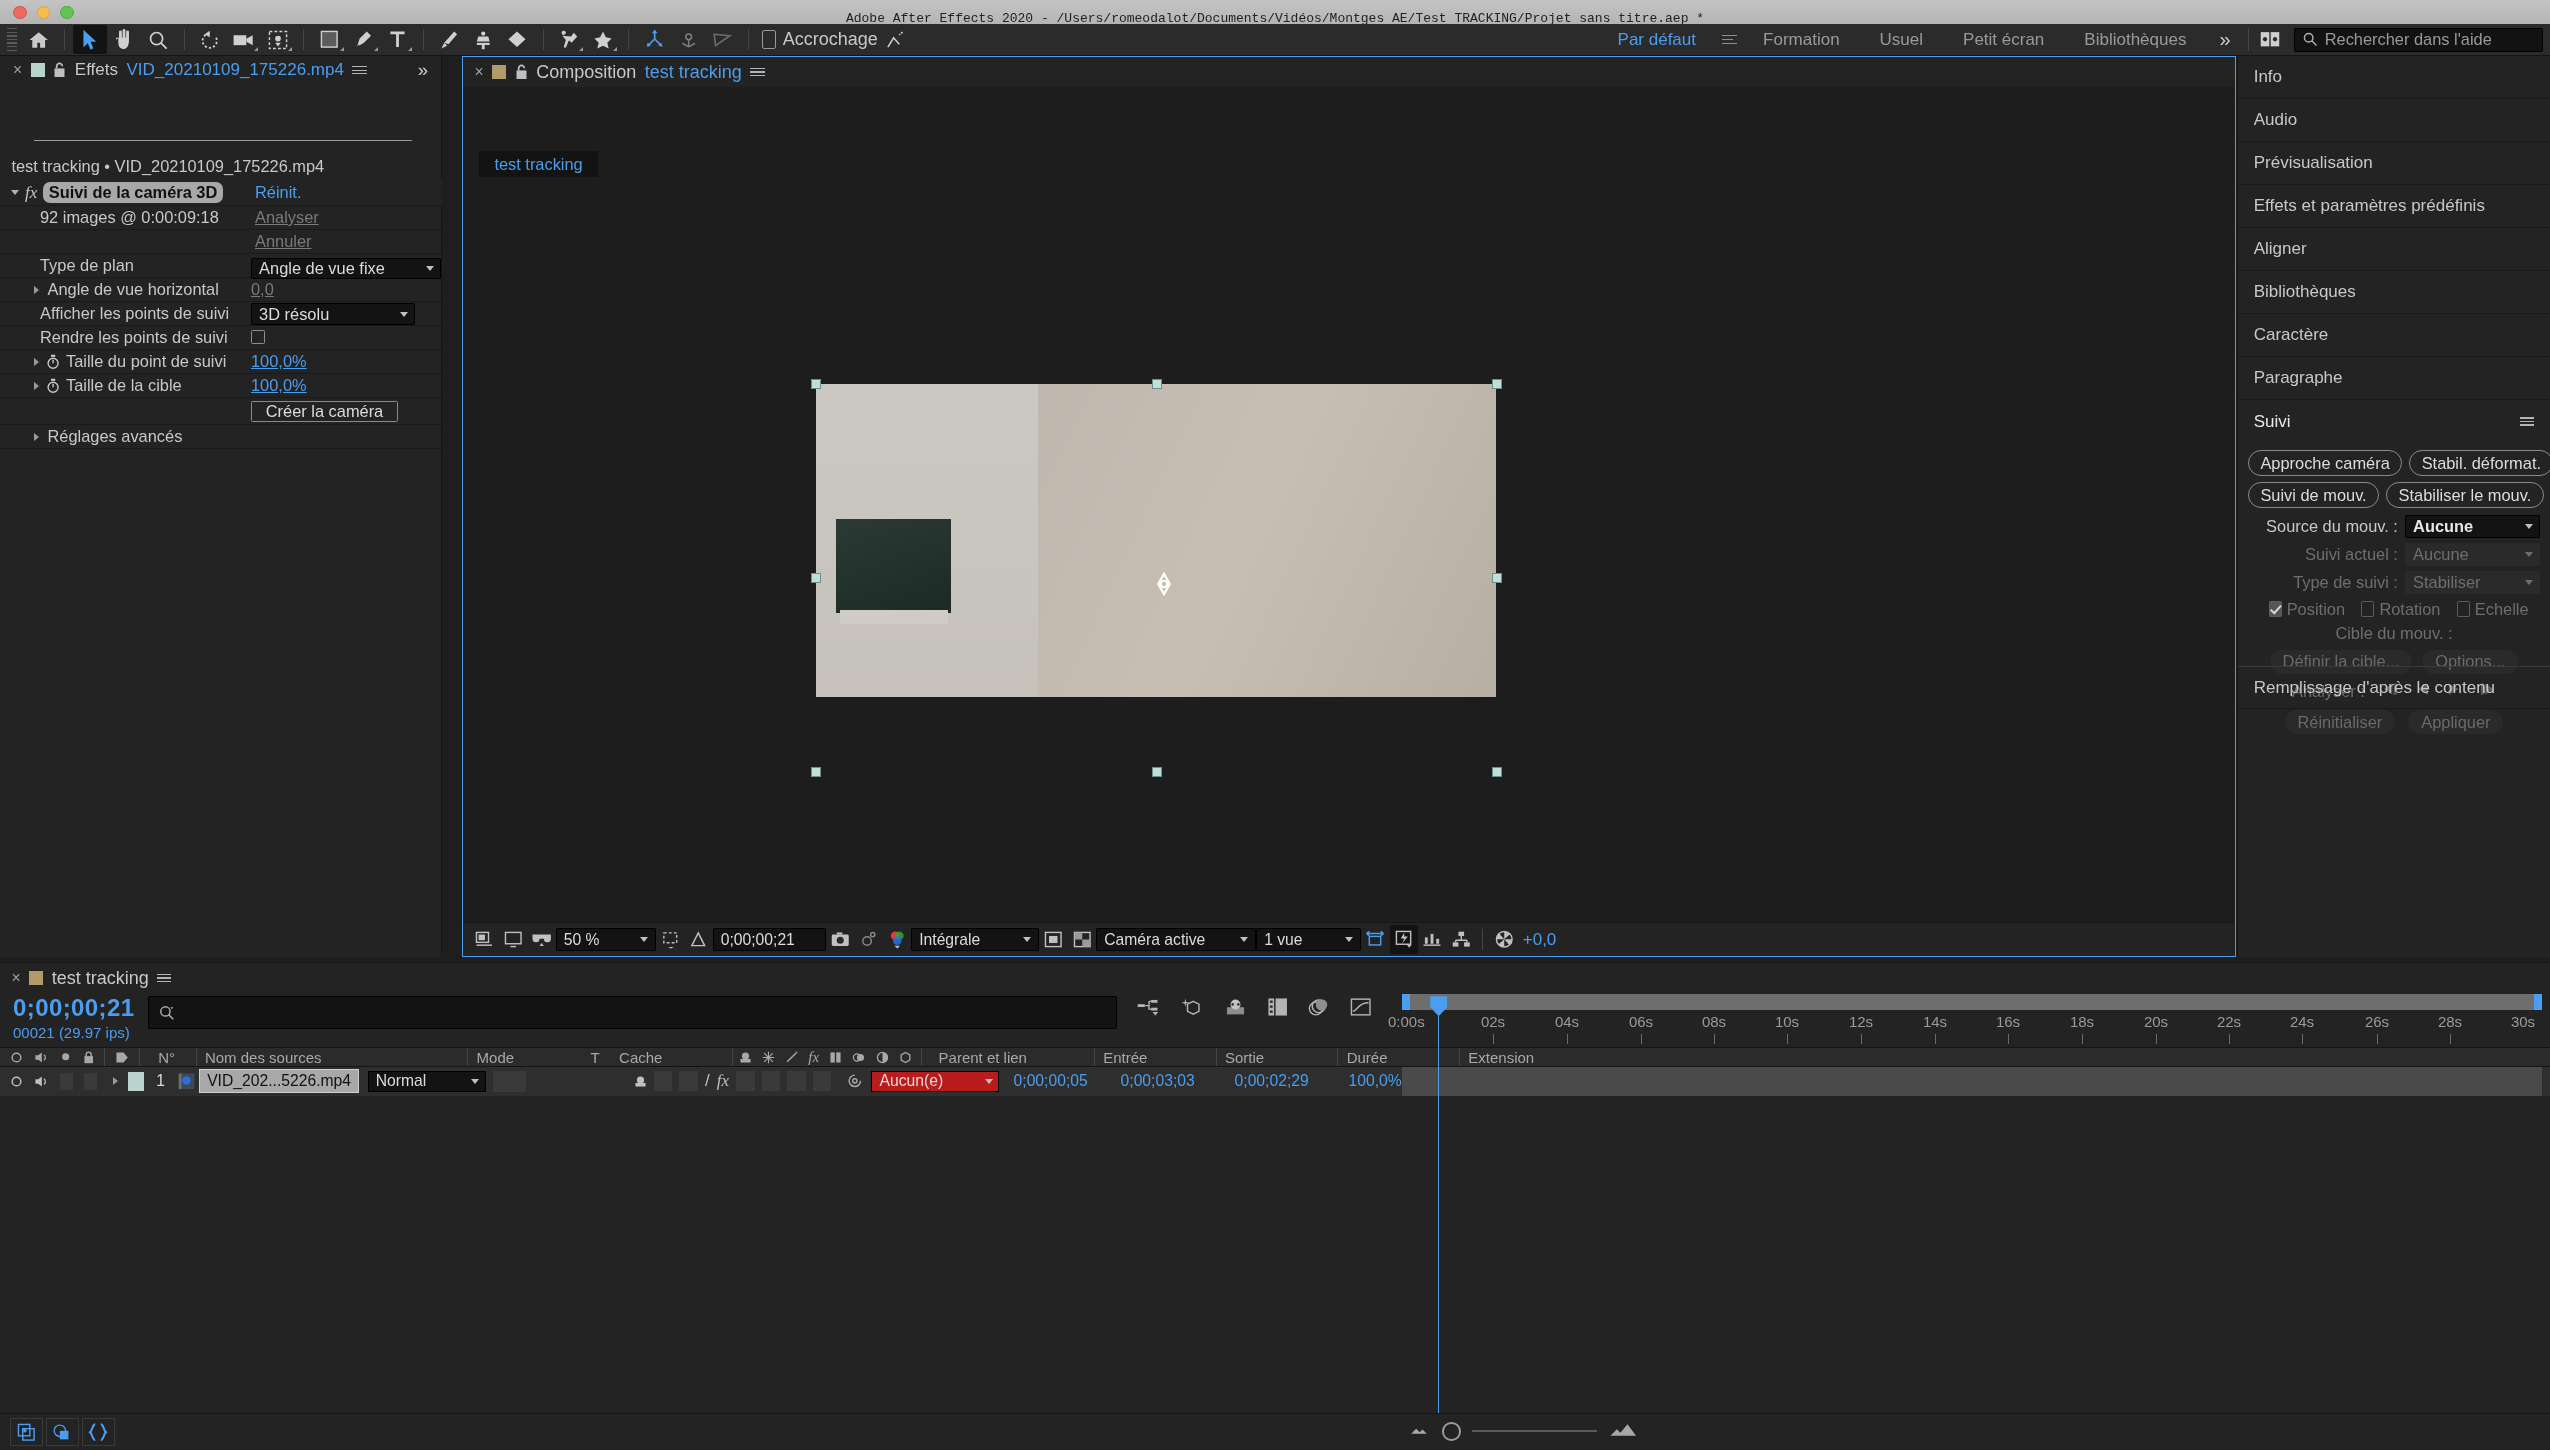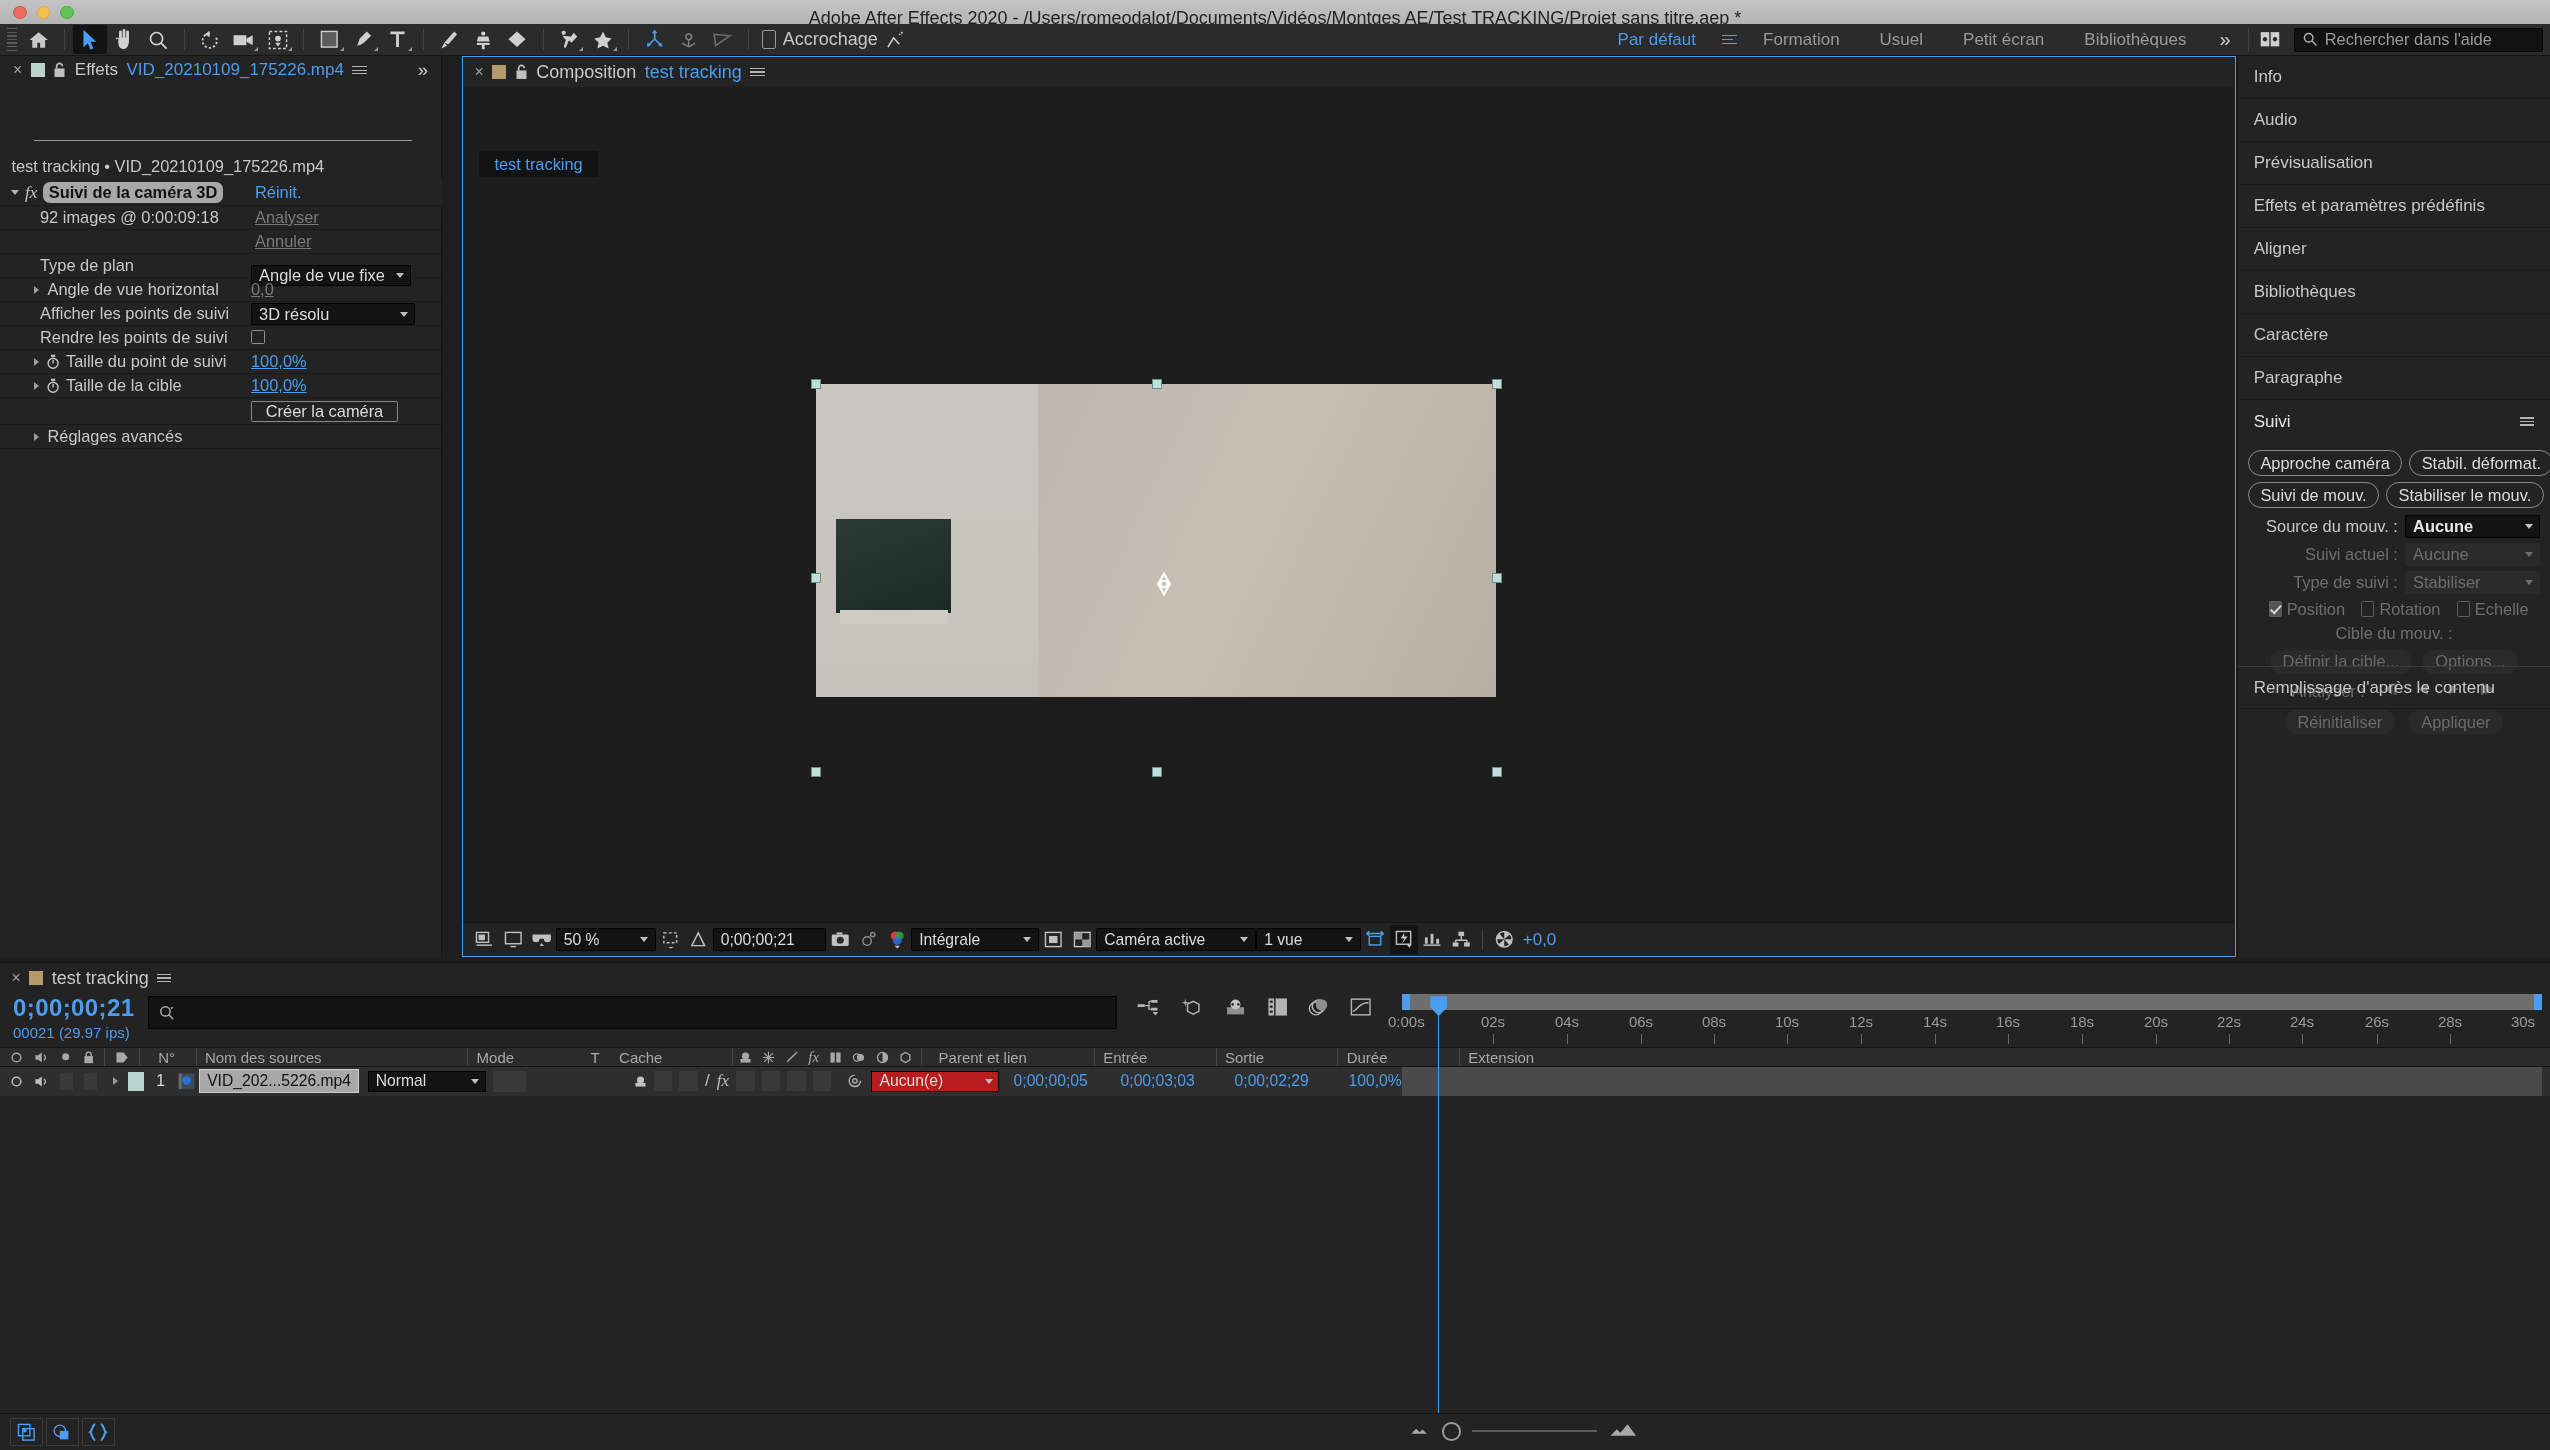--- a/index.html
+++ b/index.html
@@ -11,22 +11,22 @@
   }
   
   #titlebar{position:absolute;left:0;top:0;width:2550px;height:24px;
     background:linear-gradient(#c4c4c4,#b4b4b4);
     display:flex;align-items:center;}
   .traffic{position:absolute;left:13px;top:5.7px;display:flex;gap:10px;}
   .tl{width:13.5px;height:13.5px;border-radius:50%;}
   .tl.r{background:#ec6a5f;border:0.7px solid #d0574d;}
   .tl.y{background:#f5bf4f;border:0.7px solid #d9a53f;}
   .tl.g{background:#61c454;border:0.7px solid #4fa945;}
-  #win-title{width:100%;text-align:center;color:#222;font-size:18px;
-    font-family:Liberation Sans, sans-serif;margin-top:12px;}
+  #win-title{width:100%;text-align:center;color:#222;font-size:13px;
+    font-family:Liberation Mono, monospace;margin-top:12px;}
   
   #toolbar{position:absolute;left:0;top:24px;width:2550px;height:32px;
     background:#2b2b2b;border-bottom:0.7px solid #151515;
     display:flex;align-items:center;}
   .gripper{width:10px;height:23px;margin:0 4.3px 0 7.1px;
     background:repeating-linear-gradient(to bottom,#5a5a5a 0 1.4px,transparent 1.4px 3.6px);}
   .tbtn{width:34px;height:28.5px;display:flex;align-items:center;justify-content:center;
     position:relative;}
   .tbtn.sel{background:#131313;border-radius:2.1px;}
   .tbtn svg{display:block;}
@@ -393,21 +393,21 @@
     <div class="erow">
       <span class="lbl dim">92 images @ 0:00:09:18</span>
       <span class="val dim" style="left:255px">Analyser</span>
     </div>
     <div class="erow">
       <span class="val dim" style="left:255px">Annuler</span>
     </div>
 
     <div class="erow" style="position:relative">
       <span class="lbl">Type de plan</span>
-      <span class="dd" style="left:251px;top:11px;width:160px">
+      <span class="dd" style="left:251px;top:4px;width:190px">
         <span>Angle de vue fixe</span>
         <span class="chev"></span>
       </span>
     </div>
 
     <div class="erow" style="position:relative">
       <span class="arrow-r" style="margin-left:34px"></span>
       <span class="lbl dim" style="padding-left:8.5px">Angle de vue horizontal</span>
       <span class="val dim" style="left:251px">0,0</span>
     </div>

